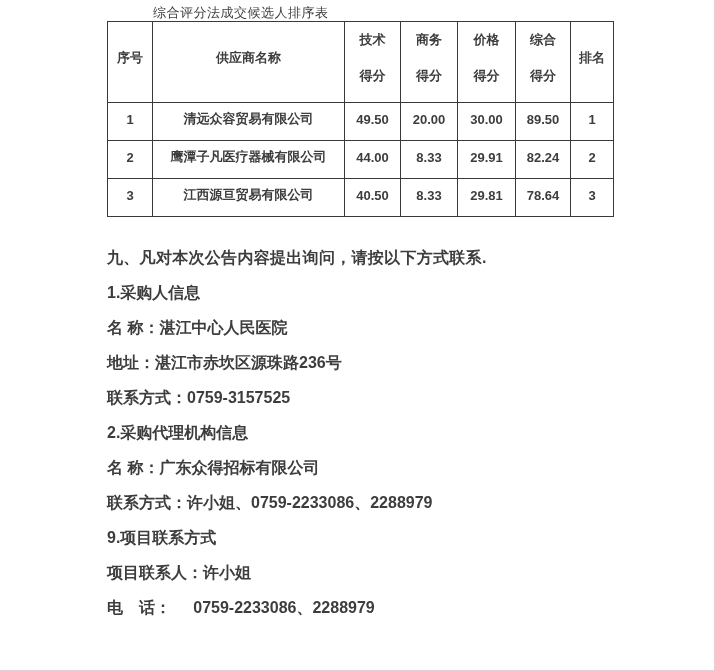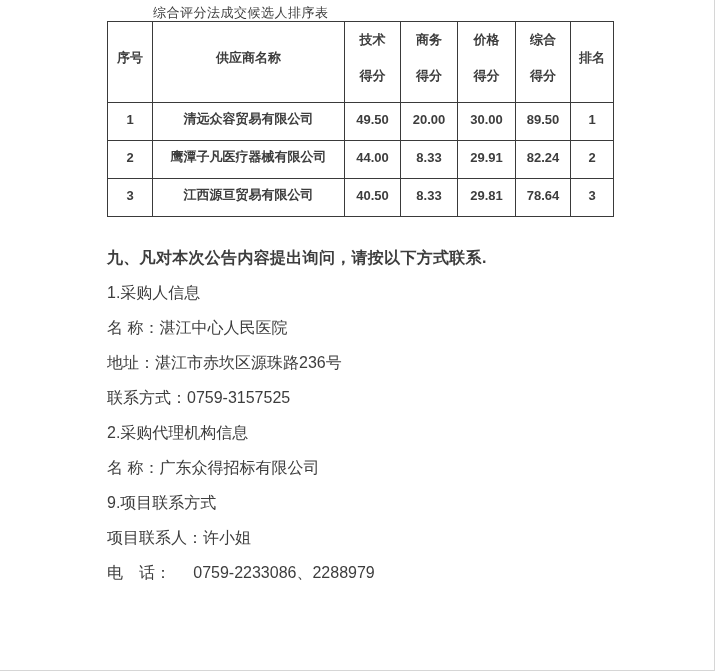--- a/index.html
+++ b/index.html
@@ -39,21 +39,21 @@
   table.rank tr.drow td { height: 38px; padding-bottom: 5px; }
   .two-line { display: flex; flex-direction: column; align-items: center; }
   .two-line span { display: block; line-height: 36px; height: 36px; }
   .notice {
     position: absolute; left: 107px; top: 240px; width: 560px;
     font-size: 16px; color: #3d3d3d;
   }
   .notice p {
     line-height: 35px; height: 35px;
     white-space: pre-wrap;
-    font-weight: normal;
+    font-weight: bold;
   }
   .notice p.bold { font-weight: bold; letter-spacing: 0.3px; }
 </style>
 </head>
 <body>
 
 <div class="page">
 
   <div class="doc-title">综合评分法成交候选人排序表</div>
 
@@ -131,18 +131,19 @@
   </table>
 
   <div class="notice">
     <p class="bold">九、凡对本次公告内容提出询问，请按以下方式联系.</p>
     <p>1.采购人信息</p>
     <p>名 称：湛江中心人民医院</p>
     <p>地址：湛江市赤坎区源珠路236号</p>
     <p>联系方式：0759-3157525</p>
     <p>2.采购代理机构信息</p>
     <p>名 称：广东众得招标有限公司</p>
+    <p>联系方式：许小姐、0759-2233086、2288979</p>
     <p>9.项目联系方式</p>
     <p>项目联系人：许小姐</p>
     <p>电　话：     0759-2233086、2288979</p>
   </div>
 
 </div>
 
 </body></html>

